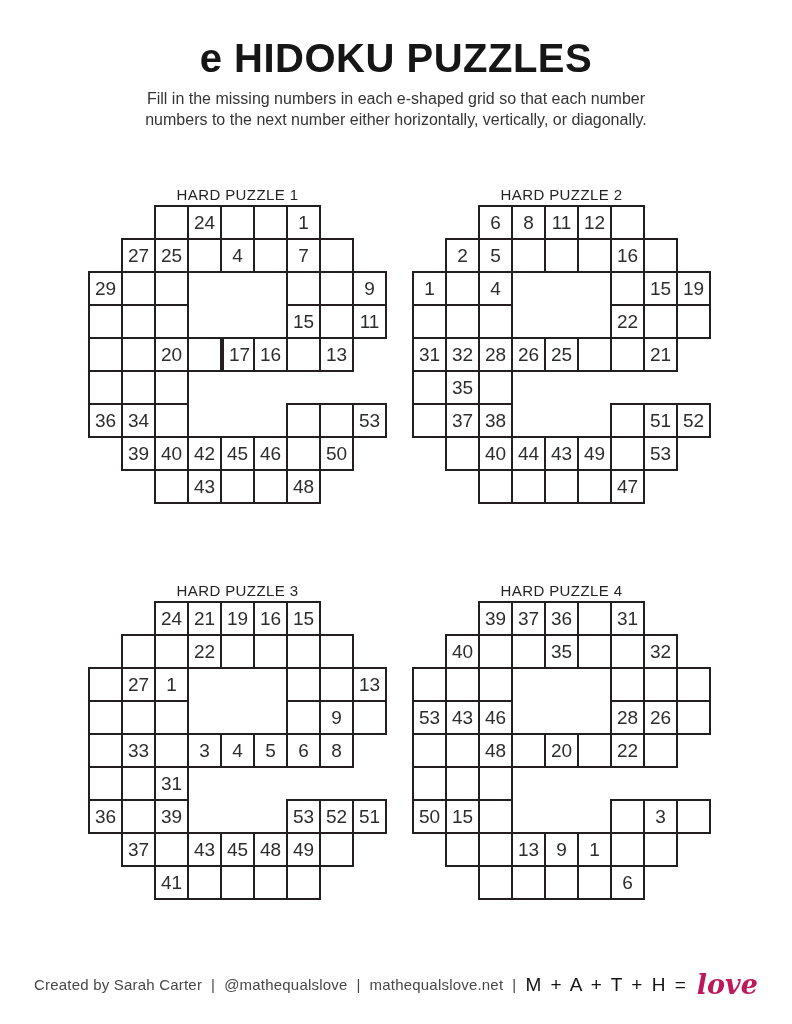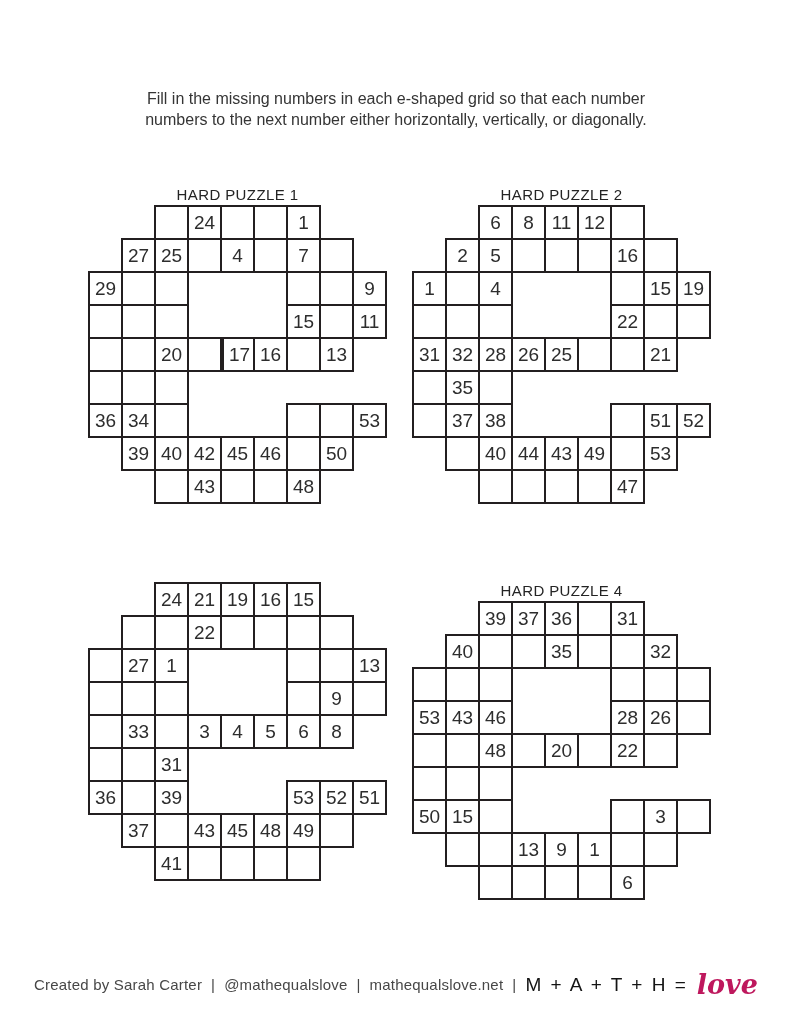--- a/index.html
+++ b/index.html
@@ -37,20 +37,21 @@
   .love {
     font-family:"DejaVu Serif", serif; font-style:italic; font-weight:bold;
     font-size:27px; line-height:1; color:#be185d;
   }
 </style>
 </head>
 <body>
 
 <div class="page">
 
+  <h1 class="main-title">e HIDOKU PUZZLES</h1>
 
   <p class="subtitle"><span>Fill in the missing numbers in each e-shaped grid so that each number</span><br><span>numbers to the next number either horizontally, vertically, or diagonally.</span></p>
 
   <section class="puzzle" style="left:88px; top:186px;">
     <div class="puzzle-title">HARD PUZZLE 1</div>
     <div class="grid">
         <div class="cell" style="left: 66px; top: 0px;"></div>
         <div class="cell" style="left: 99px; top: 0px;">24</div>
         <div class="cell" style="left: 132px; top: 0px;"></div>
         <div class="cell" style="left: 165px; top: 0px;"></div>
@@ -159,20 +160,21 @@
         <div class="cell" style="left: 231px; top: 231px;">53</div>
         <div class="cell" style="left: 66px; top: 264px;"></div>
         <div class="cell" style="left: 99px; top: 264px;"></div>
         <div class="cell" style="left: 132px; top: 264px;"></div>
         <div class="cell" style="left: 165px; top: 264px;"></div>
         <div class="cell" style="left: 198px; top: 264px;">47</div>
       </div>
   </section>
 
   <section class="puzzle" style="left:88px; top:582px;">
+    <div class="puzzle-title">HARD PUZZLE 3</div>
     <div class="grid">
         <div class="cell" style="left: 66px; top: 0px;">24</div>
         <div class="cell" style="left: 99px; top: 0px;">21</div>
         <div class="cell" style="left: 132px; top: 0px;">19</div>
         <div class="cell" style="left: 165px; top: 0px;">16</div>
         <div class="cell" style="left: 198px; top: 0px;">15</div>
         <div class="cell" style="left: 33px; top: 33px;"></div>
         <div class="cell" style="left: 66px; top: 33px;"></div>
         <div class="cell" style="left: 99px; top: 33px;">22</div>
         <div class="cell" style="left: 132px; top: 33px;"></div>

